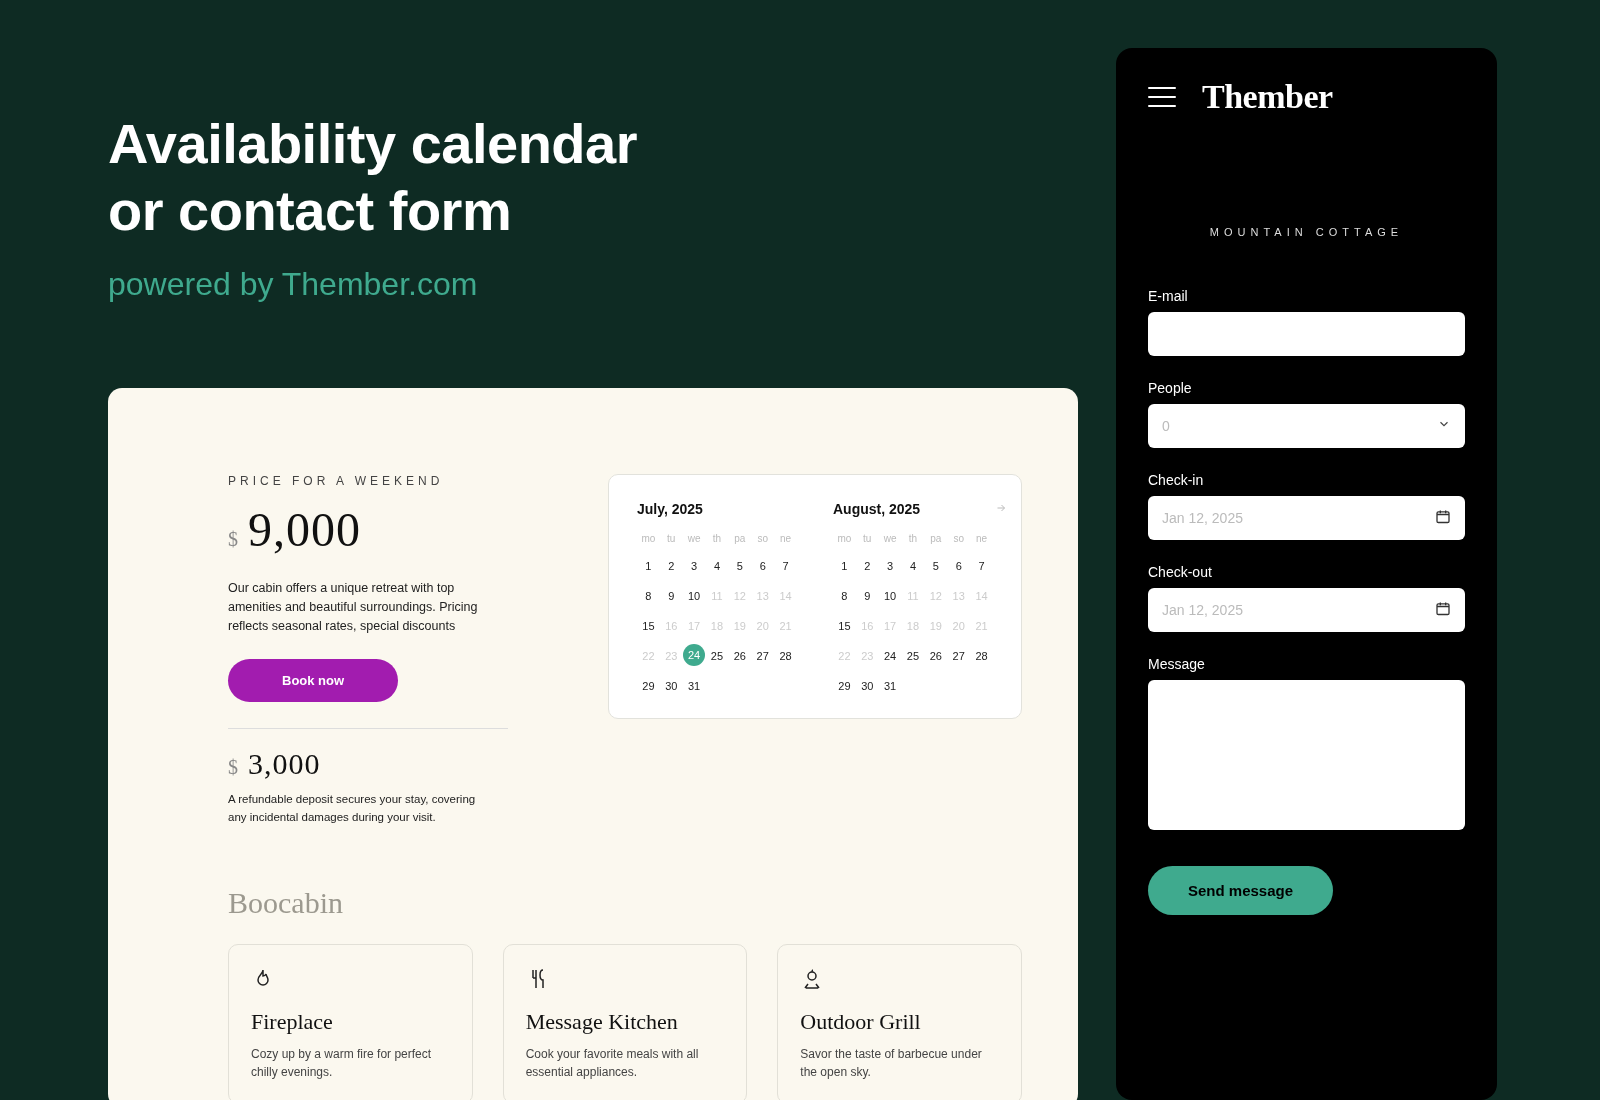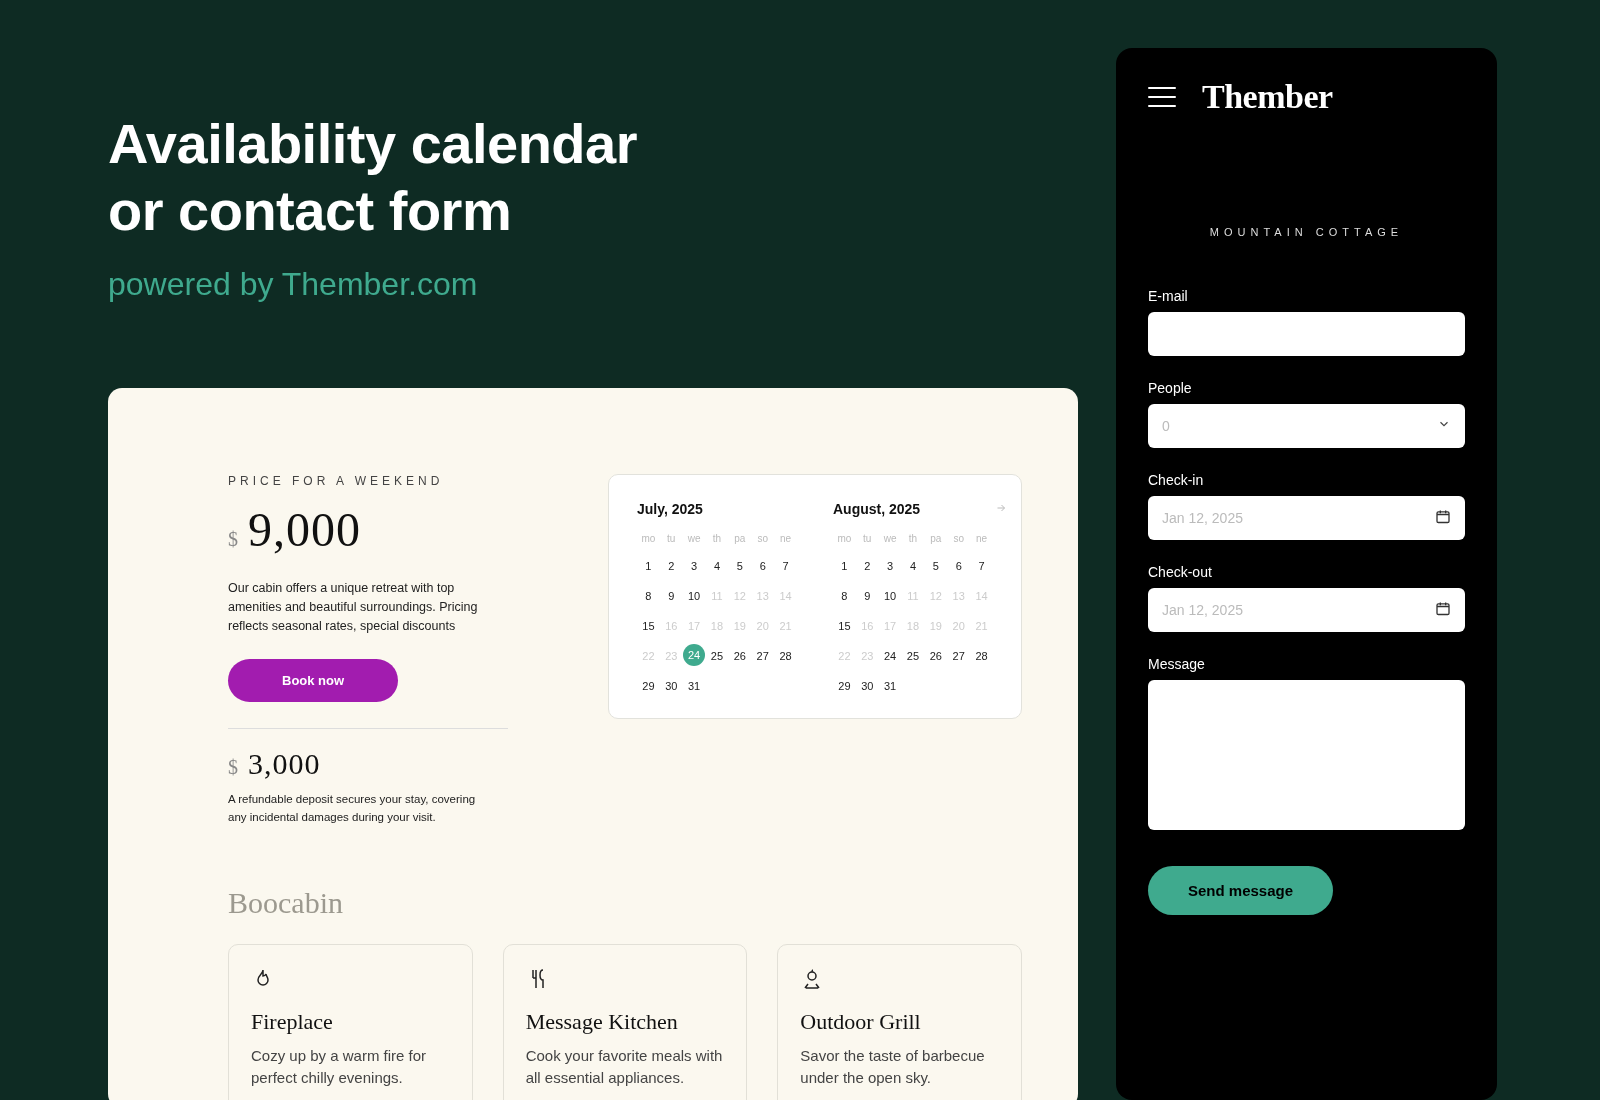--- a/index.html
+++ b/index.html
@@ -200,21 +200,21 @@
     color: #222;
   }
   .amenity-name {
     margin-top: 16px;
     font-family: "Times New Roman", Georgia, serif;
     font-size: 22px;
     color: #111;
   }
   .amenity-desc {
     margin-top: 10px;
-    font-size: 15px;
+    font-size: 12px;
     line-height: 1.5;
     color: #444;
   }
 
   
   .mobile-card {
     position: absolute;
     left: 1116px;
     top: 48px;
     width: 381px;

